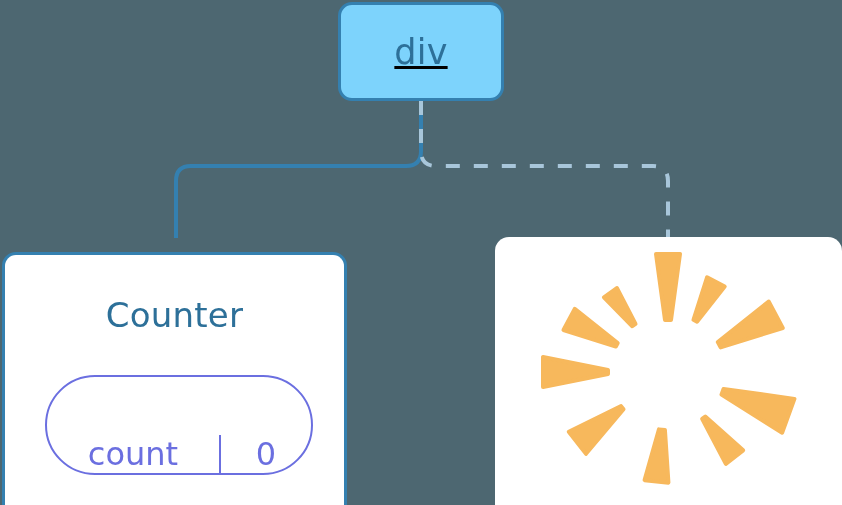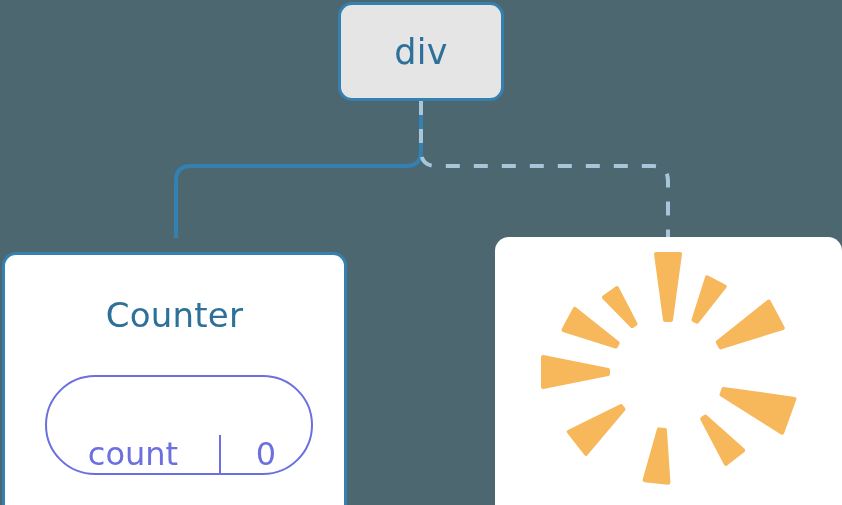--- a/index.html
+++ b/index.html
@@ -127,21 +127,21 @@
 
 <div id="stage" style="background: rgb(77, 103, 113);">
 
   <svg id="edges" viewBox="0 0 842 505" xmlns="http://www.w3.org/2000/svg">
 
     <path d="M 421 101 L 421 151 Q 421 166 406 166 L 191 166 Q 176 166 176 181 L 176 238" fill="none" stroke="#3480b0" stroke-width="4" stroke-linecap="butt"></path>
 
     <path d="M 421 101 L 421 151 Q 421 166 436 166 L 653 166 Q 668 166 668 181 L 668 238" fill="none" stroke="#a8c6da" stroke-width="4" stroke-dasharray="14 14" stroke-linecap="butt"></path>
   </svg>
 
-  <div class="node bordered" id="node-div" style="border-color: rgb(52, 128, 176); background: #e5e5e5;">
+  <div class="node bordered" id="node-div" style="border-color: rgb(52, 128, 176); background: #7dd3fc; text-decoration: underline;">
     <span class="node-title" id="div-title" style="color: rgb(45, 112, 153);">div</span>
   </div>
 
   <div class="node bordered" id="node-counter" style="border-color: rgb(52, 128, 176); background: rgb(255, 255, 255);">
 
     <div class="node-title" id="counter-title" style="color: rgb(45, 112, 153);">Counter</div>
 
     <div id="state-pill" style="border-color: rgb(107, 111, 224); color: rgb(107, 111, 224);">
       <div id="pill-key" style="border-right-color: rgb(107, 111, 224);">count</div>
       <div id="pill-value">0</div>

